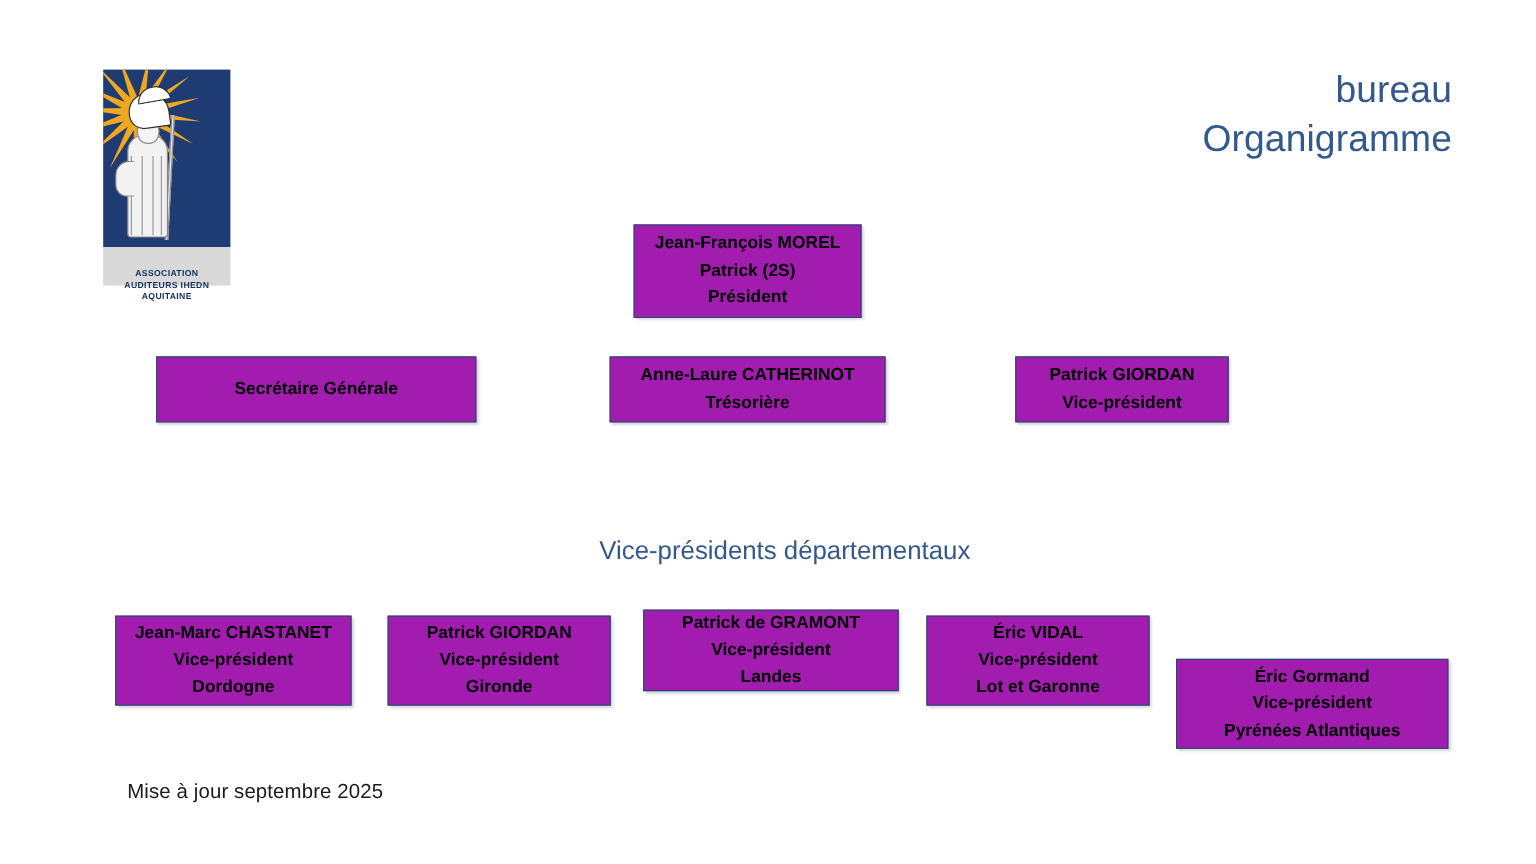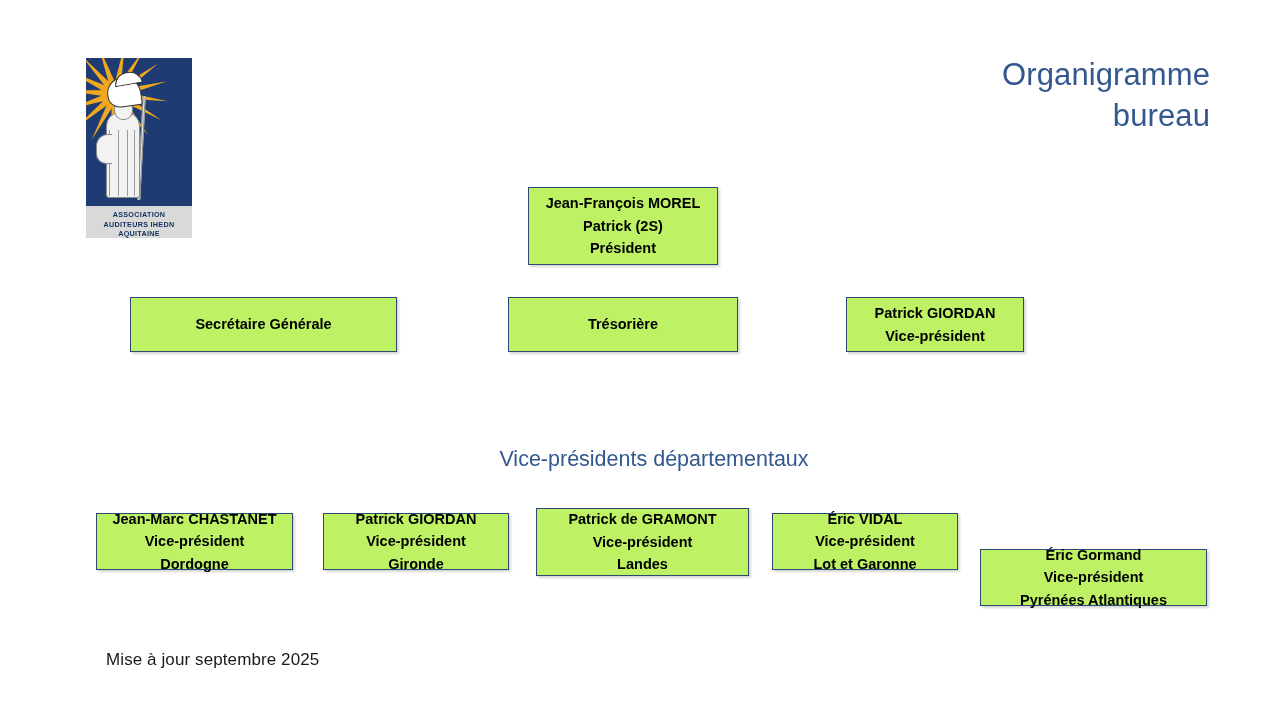--- a/index.html
+++ b/index.html
@@ -167,30 +167,30 @@
     top: 148px;
     width: 106px;
     height: 32px;
     background: #d9d9d9;
     color: #12305f;
     font-size: 7.2px;
     font-weight: bold;
     line-height: 1.35;
     text-align: center;
     letter-spacing: 0.3px;
-    padding-top: 4px;
+    padding-top: 17px;
     box-sizing: border-box;
   }
   .logo-caption span { display: block; }
 
   
   .org-box {
     position: absolute;
     box-sizing: border-box;
-    background: #bef264;
+    background: #a21caf;
     border: 1px solid #2b4a73;
     box-shadow: 2px 2px 2px rgba(140,140,140,0.35);
     display: flex;
     flex-direction: column;
     align-items: center;
     justify-content: center;
     text-align: center;
     font-weight: bold;
     font-size: 14.5px;
     line-height: 1.55;
@@ -210,21 +210,21 @@
     left: 0;
     top: 447px;
     width: 1308px;
     text-align: center;
     font-size: 21.5px;
     font-weight: 400;
     color: #32588d;
   }
 
   
-  .dept-box { height: 57px; font-size: 14.5px; }
+  .dept-box { height: 75px; font-size: 14.5px; }
   #box-dept-dordogne   { left: 96px;  top: 513px; width: 197px; }
   #box-dept-gironde    { left: 323px; top: 513px; width: 186px; }
   #box-dept-landes     { left: 536px; top: 508px; width: 213px; height: 68px; }
   #box-dept-lotgaronne { left: 772px; top: 513px; width: 186px; }
   #box-dept-pyrenees   { left: 980px; top: 513px; width: 227px; margin-top: 36px; }
 
   
   #update-note {
     position: absolute;
     left: 106px;
@@ -269,35 +269,36 @@
     </div>
   </div>
   <div class="logo-caption">
     <span>ASSOCIATION</span>
     <span>AUDITEURS  IHEDN</span>
     <span>AQUITAINE</span>
   </div>
 </div>
 
 <div id="slide-title">
+  <span class="title-line">bureau</span>
   <span class="title-line">Organigramme</span>
-  <span class="title-line">bureau</span>
 </div>
 
 <div class="org-box" id="box-president">
   <span class="line">Jean-François MOREL</span>
   <span class="line">Patrick (2S)</span>
   <span class="line">Président</span>
 </div>
 
 <div class="org-box" id="box-secretaire">
   <span class="line">Secrétaire Générale</span>
 </div>
 
 <div class="org-box" id="box-tresoriere">
+  <span class="line">Anne-Laure CATHERINOT</span>
   <span class="line">Trésorière</span>
 </div>
 
 <div class="org-box" id="box-vp-general">
   <span class="line">Patrick GIORDAN</span>
   <span class="line">Vice-président</span>
 </div>
 
 <div id="section-heading">Vice-présidents départementaux</div>
 

